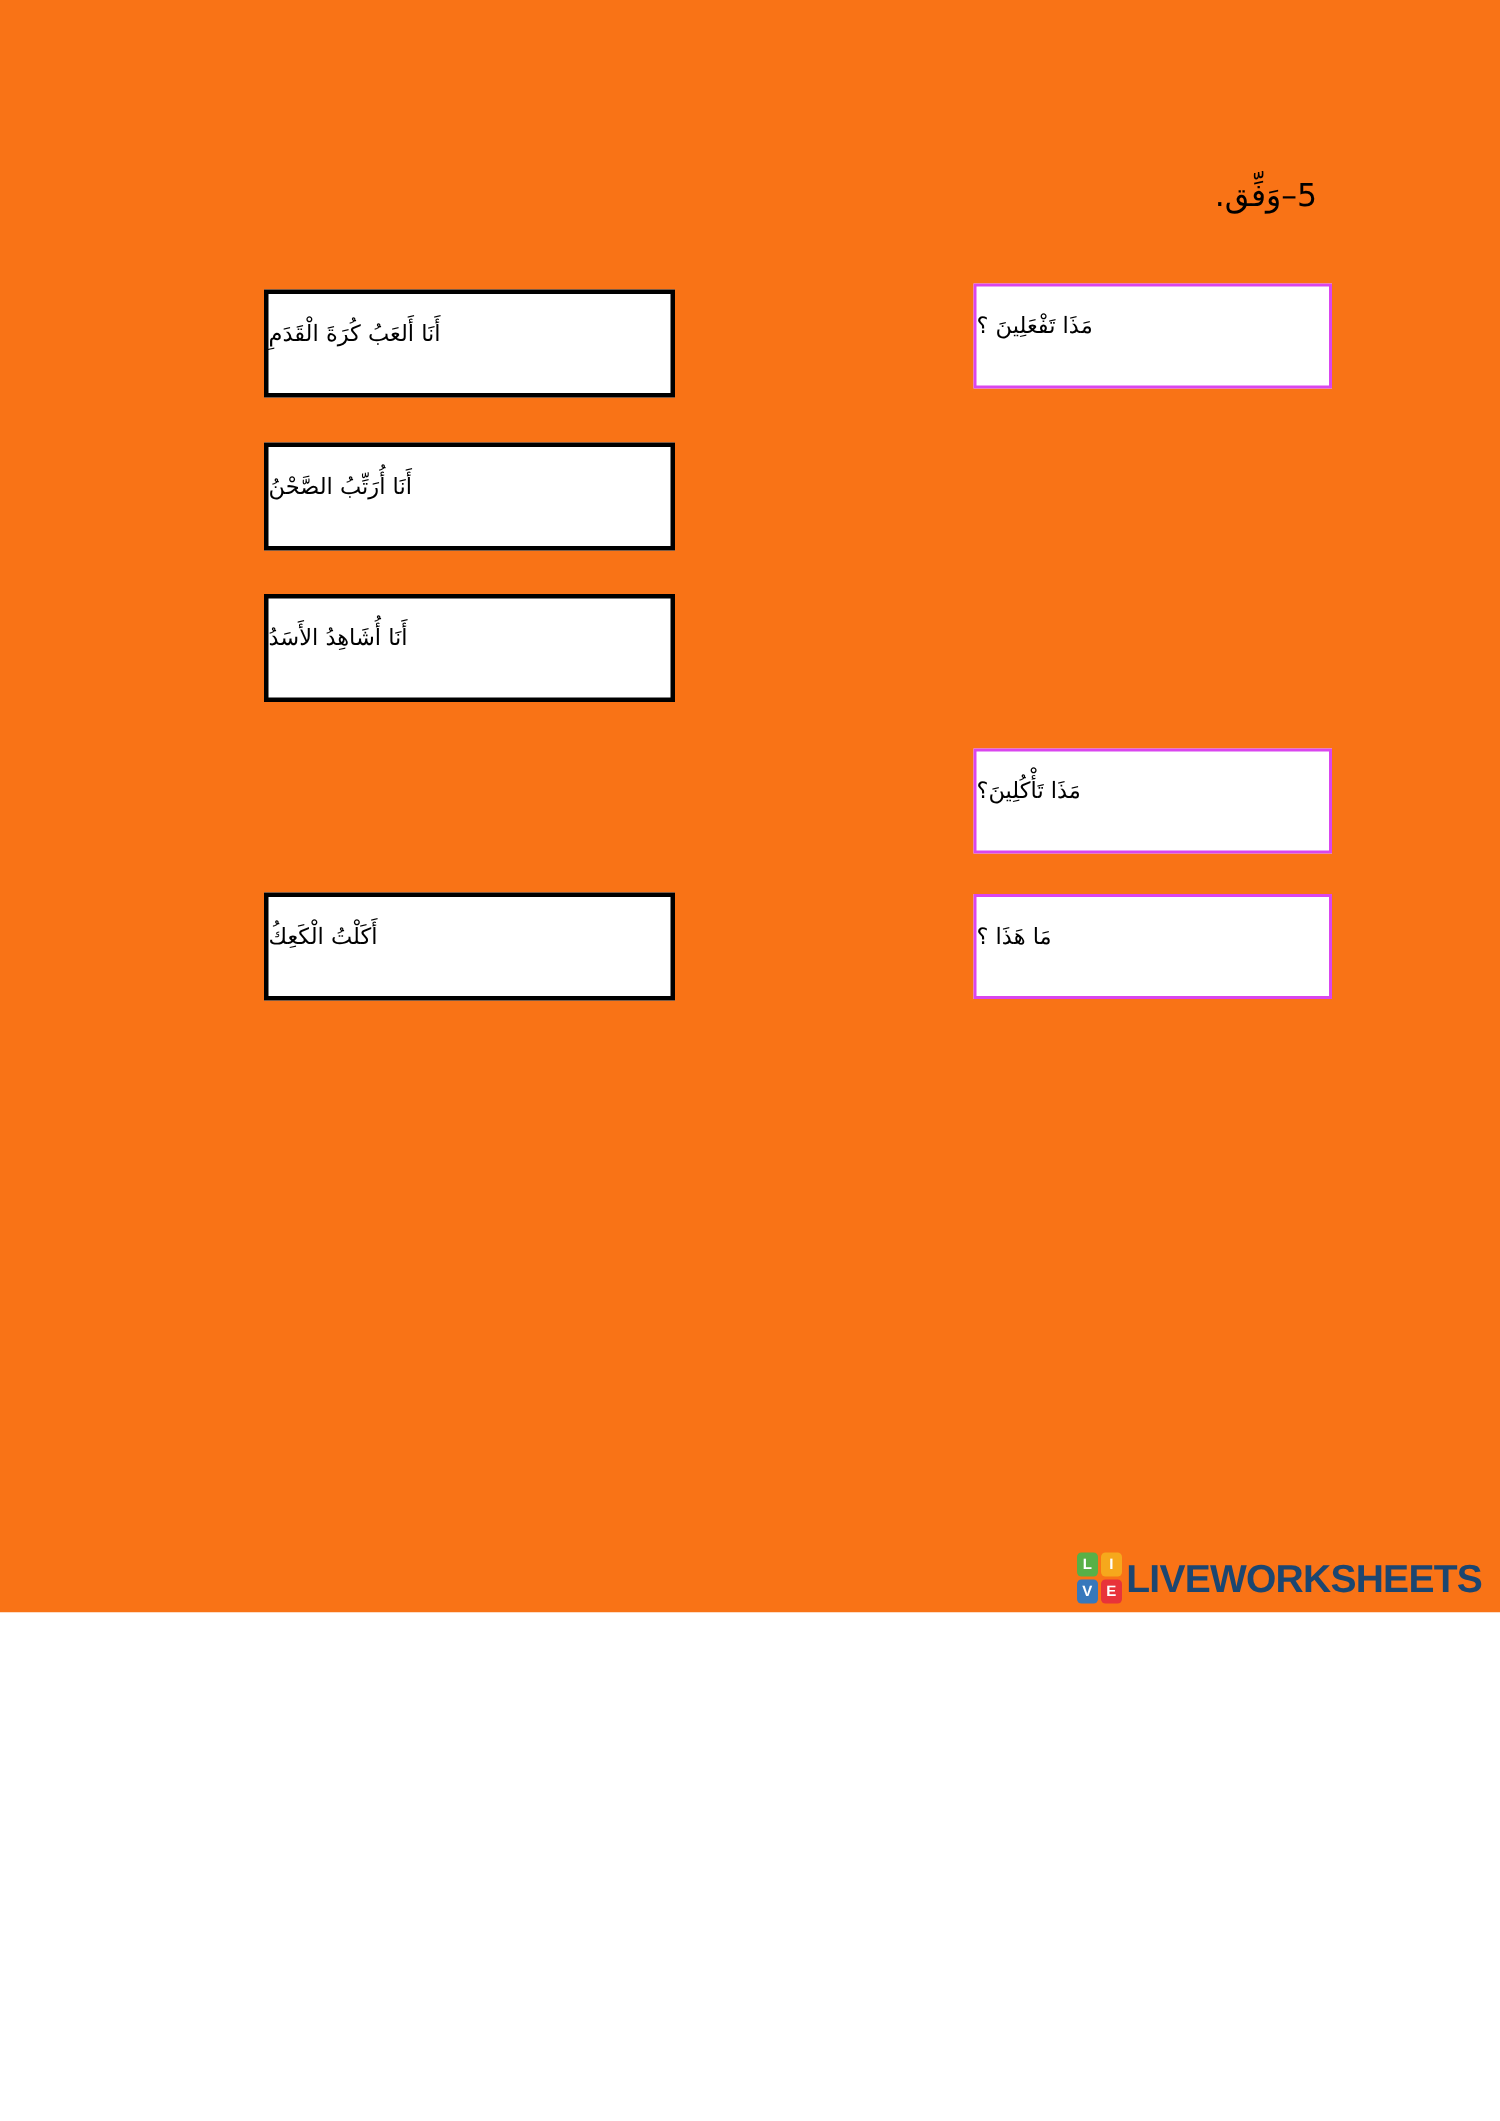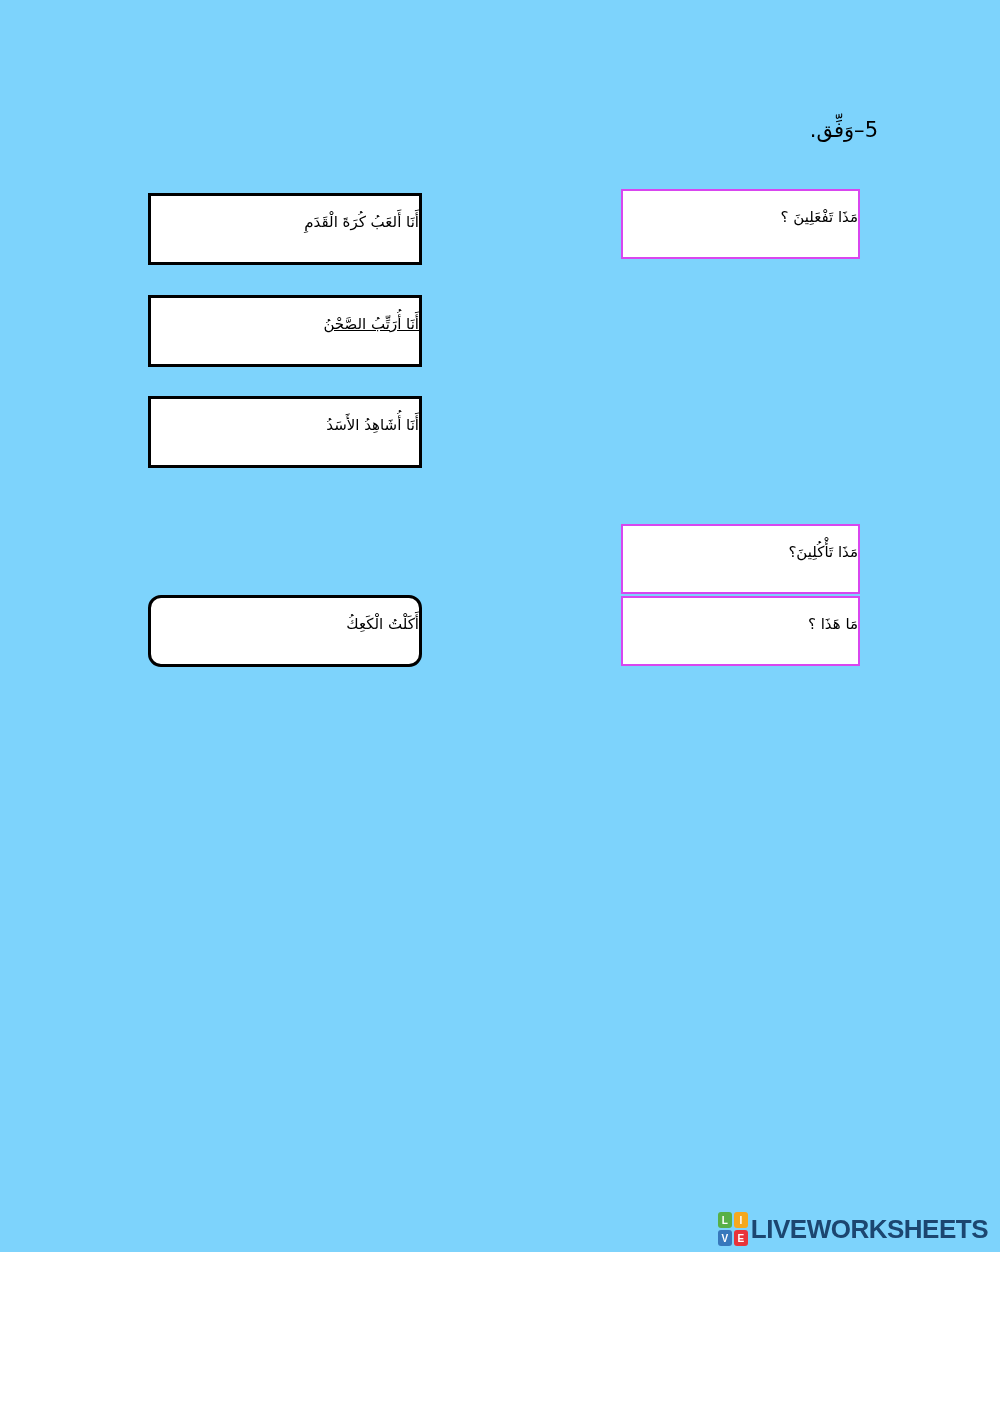--- a/index.html
+++ b/index.html
@@ -1,41 +1,42 @@
 <!DOCTYPE html>
 <html><head>
 <meta charset="utf-8">
 <style>
   * { margin: 0; padding: 0; box-sizing: border-box; }
   html, body { background: #ffffff; }
   .page {
     position: relative;
     width: 1000px;
-    height: 1252px;
-    background: #7dd3fc;
+    height: 1075px;
+    background: #f97316;
     overflow: hidden;
     font-family: "DejaVu Sans", sans-serif;
   }
   .exercise-title {
     position: absolute;
     top: 118px;
     right: 122px;
     font-size: 21px;
     color: #000000;
     direction: rtl;
     font-family: "DejaVu Sans", sans-serif;
   }
   .match-box {
     position: absolute;
     background: #ffffff;
     display: flex;
-    justify-content: flex-start;
+    justify-content: flex-end;
     align-items: flex-start;
     direction: rtl;
     cursor: pointer;
+    margin-left: 28px;
   }
   .match-box .box-text {
     margin-top: 17px;
     font-size: 15px;
     color: #000000;
     white-space: nowrap;
     font-family: "DejaVu Sans", sans-serif;
   }
   .answer-box {
     left: 148px;
@@ -43,28 +44,28 @@
     height: 72px;
     border: 3px solid #000000;
   }
   .question-box {
     left: 621px;
     width: 239px;
     height: 70px;
     border: 2px solid #d946ef;
   }
   .a0 { top: 193px; }
-  .a1 { top: 295px; text-decoration: underline; }
+  .a1 { top: 295px; }
   .a2 { top: 396px; }
   .a3 { top: 498px; }
-  .a4 { top: 595px; border-radius: 13px; }
+  .a4 { top: 595px; }
   .q0 { top: 189px; }
   .q1 { top: 294px; }
   .q2 { top: 395px; }
-  .q3 { top: 524px; padding-left: 45px; }
+  .q3 { top: 499px; }
   .q4 { top: 596px; }
   .brand {
     position: absolute;
     right: 12px;
     bottom: 6px;
     display: flex;
     align-items: center;
     gap: 3px;
   }
   .brand-grid {

